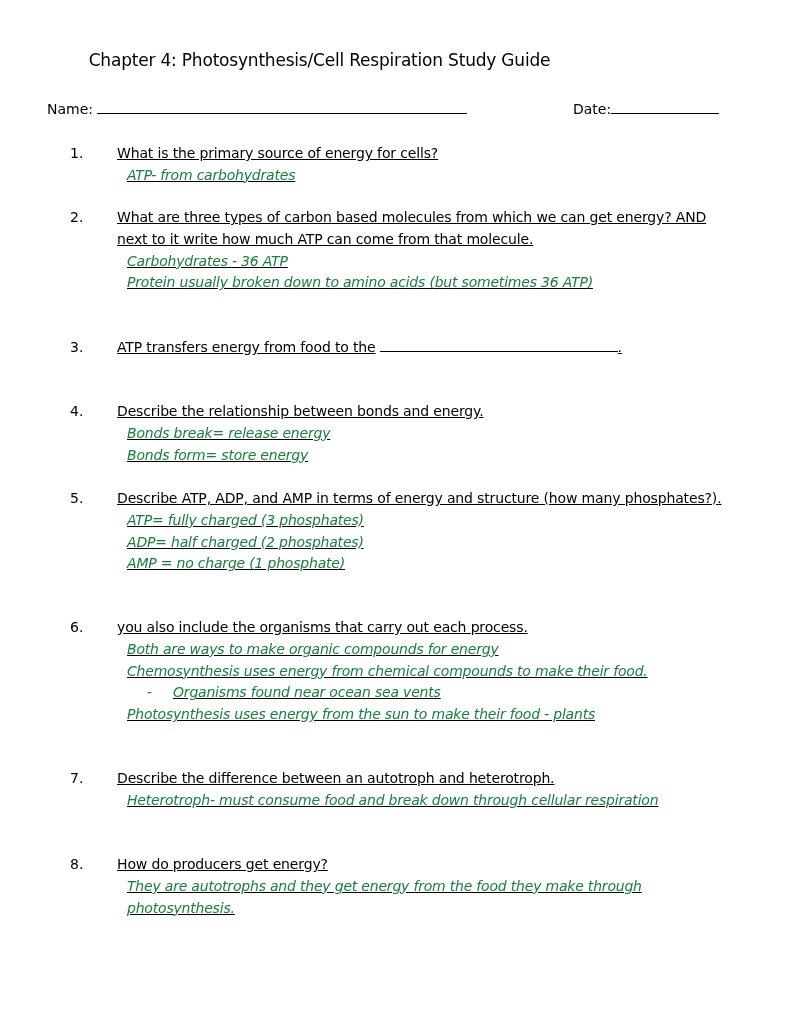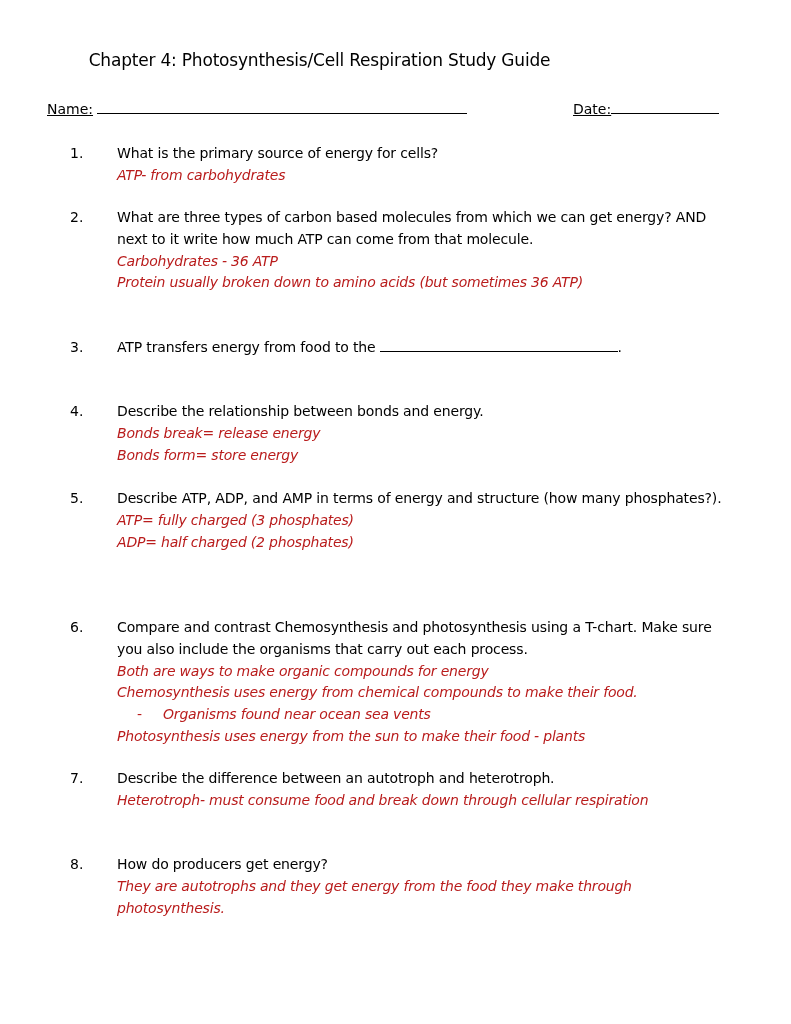--- a/index.html
+++ b/index.html
@@ -4,31 +4,31 @@
   <style>
     html, body { margin: 0; padding: 0; background: #ffffff; }
     body {
       width: 791px; height: 1024px; position: relative; overflow: hidden;
       font-family: "DejaVu Sans", sans-serif; color: #000;
     }
     .title {
       position: absolute; top: 50px; left: 0; width: 639px; text-align: center;
       font-size: 17px; letter-spacing: -0.2px;
     }
-    .header-row { position: absolute; top: 99px; font-size: 14px; text-decoration: underline; }
+    .header-row { position: absolute; top: 99px; font-size: 14px; }
     .name-row { left: 47px; }
     .date-row { left: 573px; }
     .blank { display: inline-block; border-bottom: 1.3px solid #000; vertical-align: baseline; height: 14px; }
     .name-blank { width: 370px; margin-left: 4px; }
     .date-blank { width: 108px; }
     .q { position: absolute; left: 0; width: 791px; font-size: 14px; line-height: 21.8px; }
     .q .num { position: absolute; left: 70px; top: 0; }
-    .q .body { position: absolute; left: 117px; width: 640px; }
+    .q .body { position: absolute; left: 117px; width: 640px; text-decoration: underline; }
     .prompt { letter-spacing: -0.15px; }
-    .ans { color: #b91c1c; font-style: italic; letter-spacing: -0.2px; }
+    .ans { color: #15803d; font-style: italic; letter-spacing: -0.2px; margin-left: 10px; }
     .ans.sub { padding-left: 20px; }
     .ans.sub .dash { display: inline-block; width: 26px; font-style: normal; }
     .inline-blank { display: inline-block; width: 238px; border-bottom: 1.3px solid #000; height: 14px; margin-left: 4px; }
   </style>
 </head>
 <body>
 
 <div class="title">Chapter 4: Photosynthesis/Cell Respiration Study Guide</div>
 
 <div class="header-row name-row">
@@ -73,27 +73,27 @@
     <div class="ans">Bonds form= store energy</div>
   </div>
 </div>
 
 <div class="q" style="top:488px">
   <span class="num">5.</span>
   <div class="body" style="width:660px">
     <div class="prompt" style="white-space:nowrap">Describe ATP, ADP, and AMP in terms of energy and structure (how many phosphates?).</div>
     <div class="ans">ATP= fully charged (3 phosphates)</div>
     <div class="ans">ADP= half charged (2 phosphates)</div>
+    <div class="ans">AMP = no charge (1 phosphate)</div>
   </div>
 </div>
 
 <div class="q" style="top:617px">
   <span class="num">6.</span>
   <div class="body">
-    <div class="prompt" style="white-space:nowrap">Compare and contrast Chemosynthesis and photosynthesis using a T-chart.  Make sure</div>
     <div class="prompt">you also include the organisms that carry out each process.</div>
     <div class="ans">Both are ways to make organic compounds for energy</div>
     <div class="ans">Chemosynthesis uses energy from chemical compounds to make their food.</div>
     <div class="ans sub">
       <span class="dash">-</span><span>Organisms found near ocean sea vents</span>
     </div>
     <div class="ans">Photosynthesis uses energy from the sun to make their food - plants</div>
   </div>
 </div>
 

